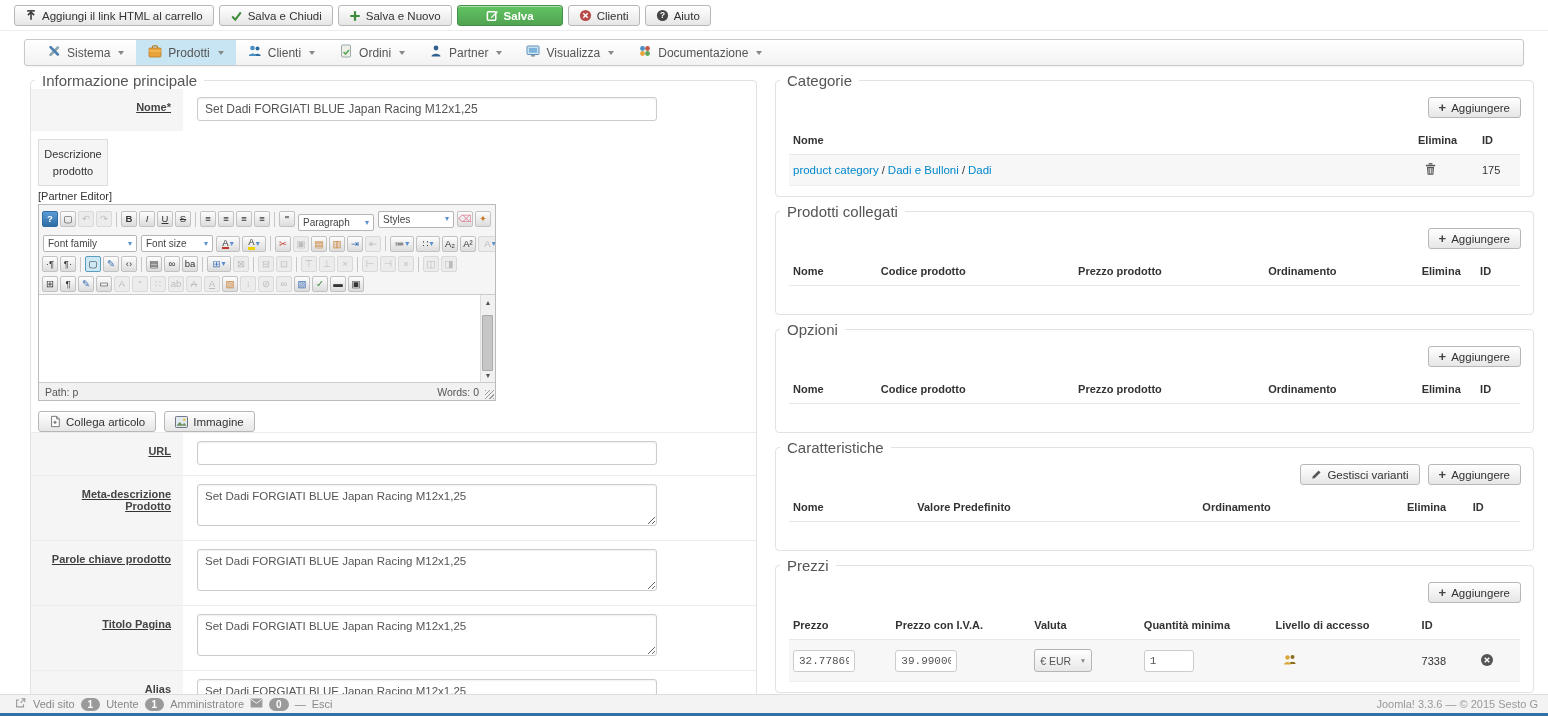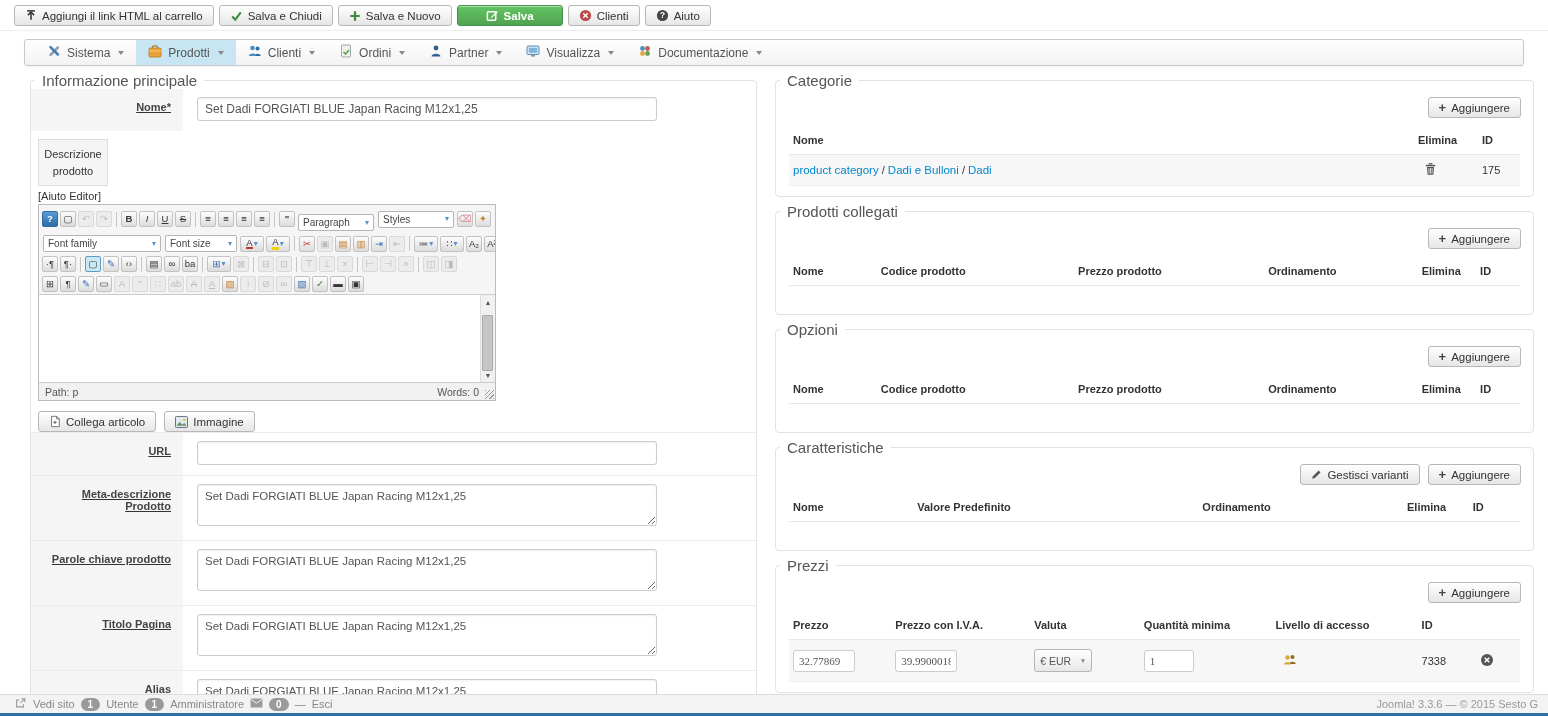--- a/index.html
+++ b/index.html
@@ -85,21 +85,21 @@
   
   .sec-head { display:flex; justify-content:flex-end; gap:8px; padding:8px 12px 0 0; }
   .plus-g { font-weight:bold; font-size:13px; color:#444; line-height:1; }
   table { width:calc(100% - 26px); margin:8px 13px 10px; border-collapse:collapse; font-size:11px; }
   th { text-align:left; font-weight:bold; color:#333; padding:8px 4px; border-bottom:1px solid #e8e8e8; }
   td { padding:7px 4px; }
   tr.striped { background:#f7f7f7; border-bottom:1px solid #eee; }
   a.cat-link { color:#0088cc; text-decoration:none; font-size:11.5px; }
   .empty-pad { height:18px; }
   .pinput { width:62px; height:22px; border:1px solid #ccc; border-radius:3px; padding:0 5px;
-    font-size:11px; color:#555; font-family:Liberation Serif, serif; }
+    font-size:11px; color:#555; font-family:Liberation Mono, monospace; }
   .fselect { display:inline-flex; align-items:center; justify-content:space-between; width:58px; height:23px;
     border:1px solid #b5b5b5; border-radius:3px; background:linear-gradient(#fff,#e8e8e8);
     padding:0 5px; font-size:10.5px; color:#555; cursor:pointer; }
   .scaret { font-size:6.5px; color:#888; }
 
   
   .footer { position:absolute; left:0; right:0; bottom:3px; height:19px; background:#f3f3f3;
     border-top:1px solid #ddd; display:flex; align-items:center; gap:6px; padding:0 10px 0 14px;
     font-size:11px; color:#888; }
   .badge { background:#9a9a9a; color:#fff; border-radius:9px; padding:1px 7px; font-size:10px; font-weight:bold; }
@@ -237,21 +237,21 @@
       <legend>Informazione principale</legend>
 
       <div class="frow">
         <div class="flabel">Nome*</div>
         <div class="fctrl">
           <input class="tinput" type="text" value="Set Dadi FORGIATI BLUE Japan Racing M12x1,25" style="">
         </div>
       </div>
 
       <div class="desc-tab">Descrizione prodotto</div>
-      <div class="toggle-editor">[Aiuto Editor]</div>
+      <div class="toggle-editor">[Partner Editor]</div>
 
       <div class="editor">
         <div id="editor-toolbar">
             <div class="erow">
               <span class="ei help">
                 <span class="eg">?</span>
               </span>
               <span class="ei ">
                 <span class="eg">▢</span>
               </span>
@@ -300,21 +300,21 @@
                 <span class="dcaret">▾</span>
               </span>
               <span class="ei c-pink">
                 <span class="eg">⌫</span>
               </span>
               <span class="ei c-orange">
                 <span class="eg">✦</span>
               </span>
             </div>
             <div class="erow">
-              <span class="edrop" style="width: 118px;">
+              <span class="edrop" style="width: 94px;">
                 <span>Font family</span>
                 <span class="dcaret">▾</span>
               </span>
               <span class="edrop" style="width: 72px;">
                 <span>Font size</span>
                 <span class="dcaret">▾</span>
               </span>
               <span class="ei u-red caret">
                 <span class="eg">A</span>
                 <span class="dcaret">▾</span>

